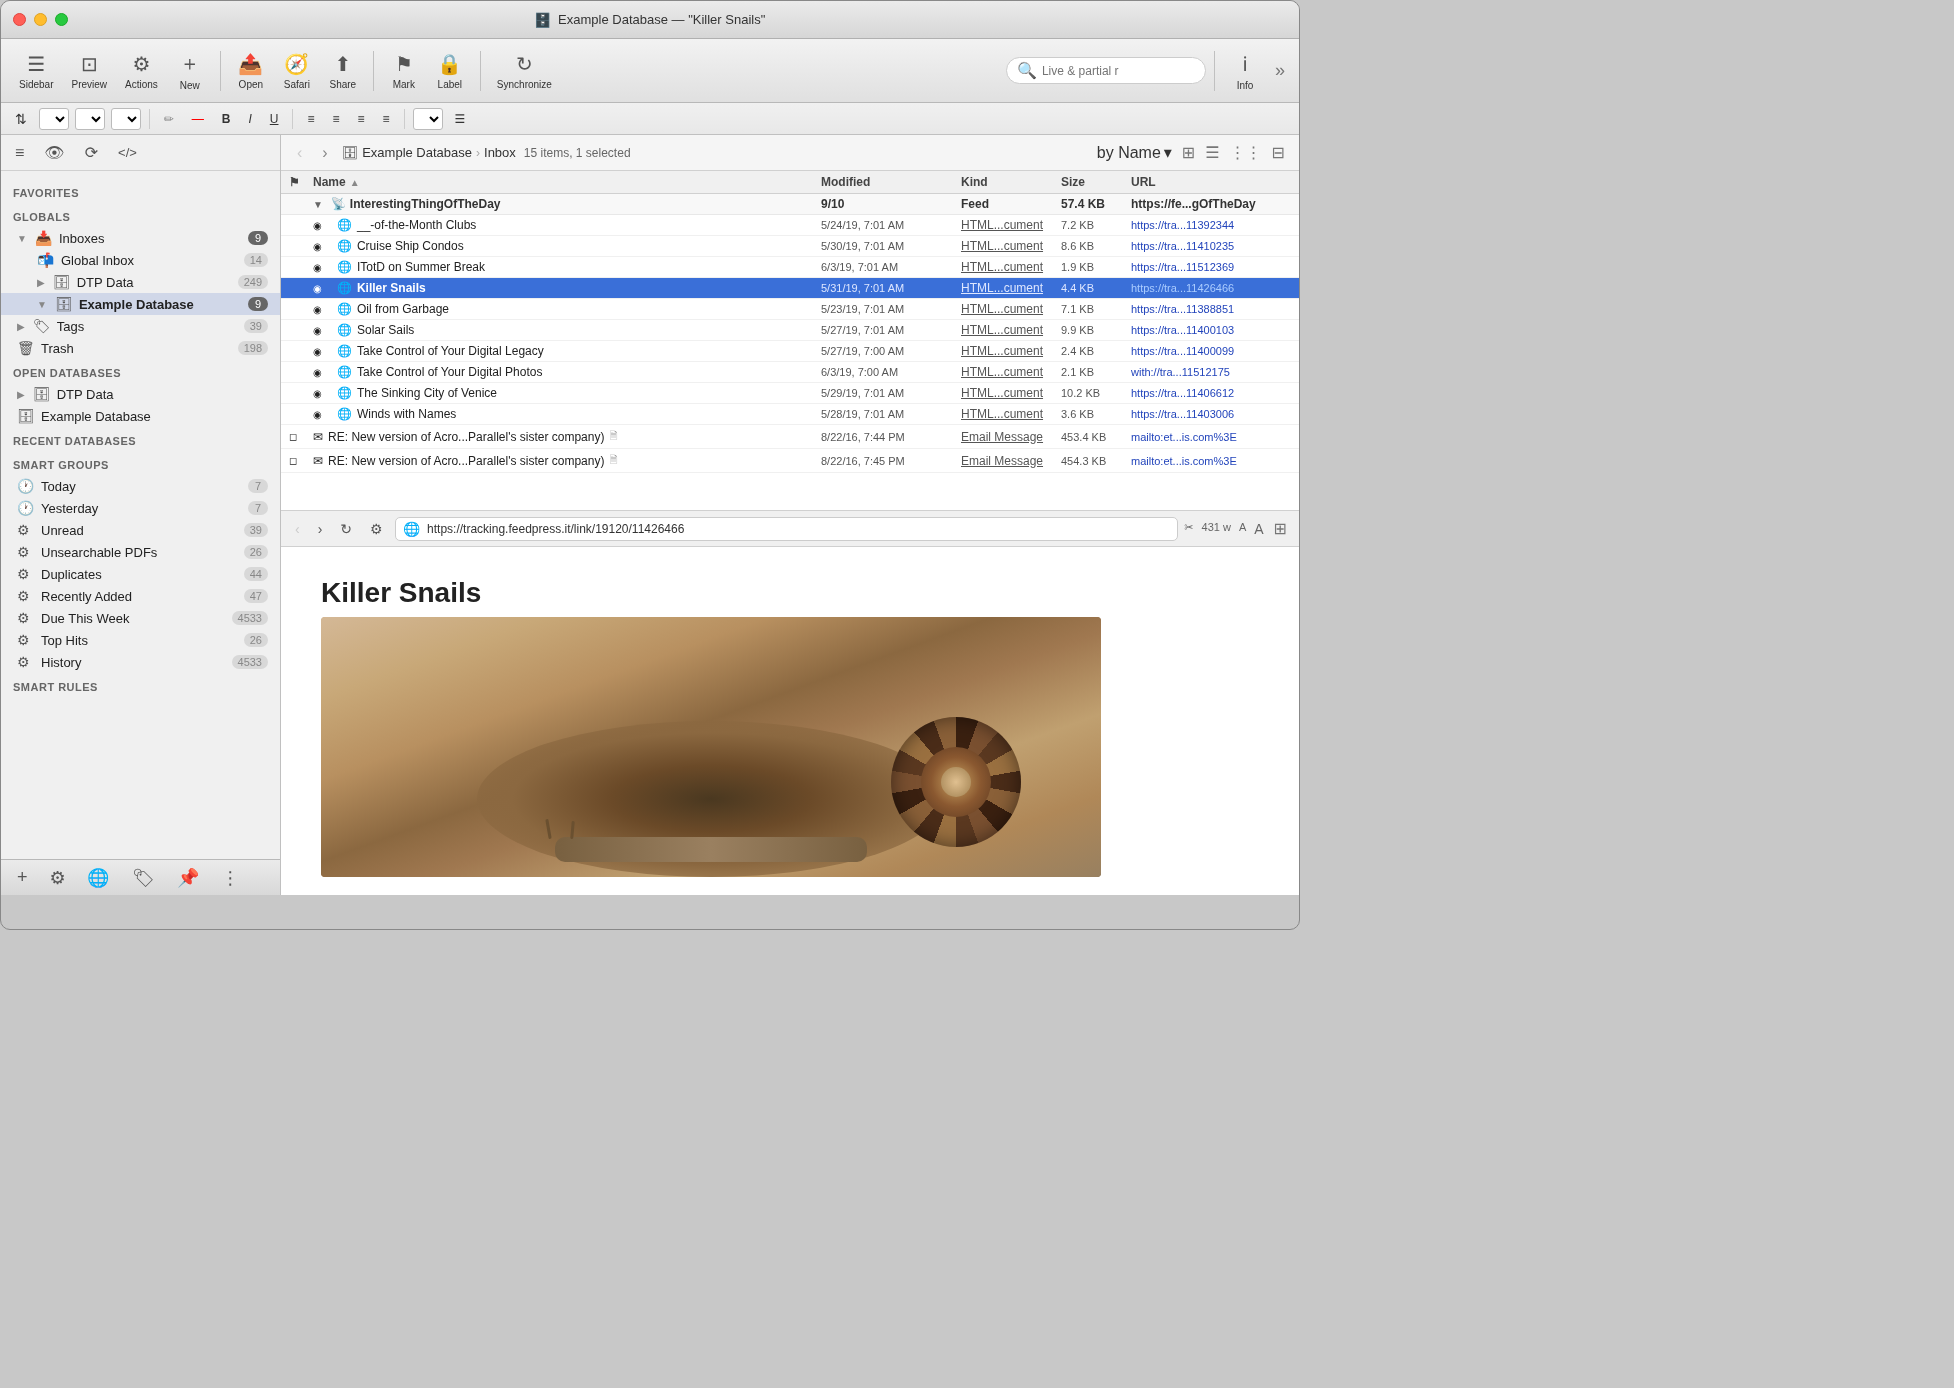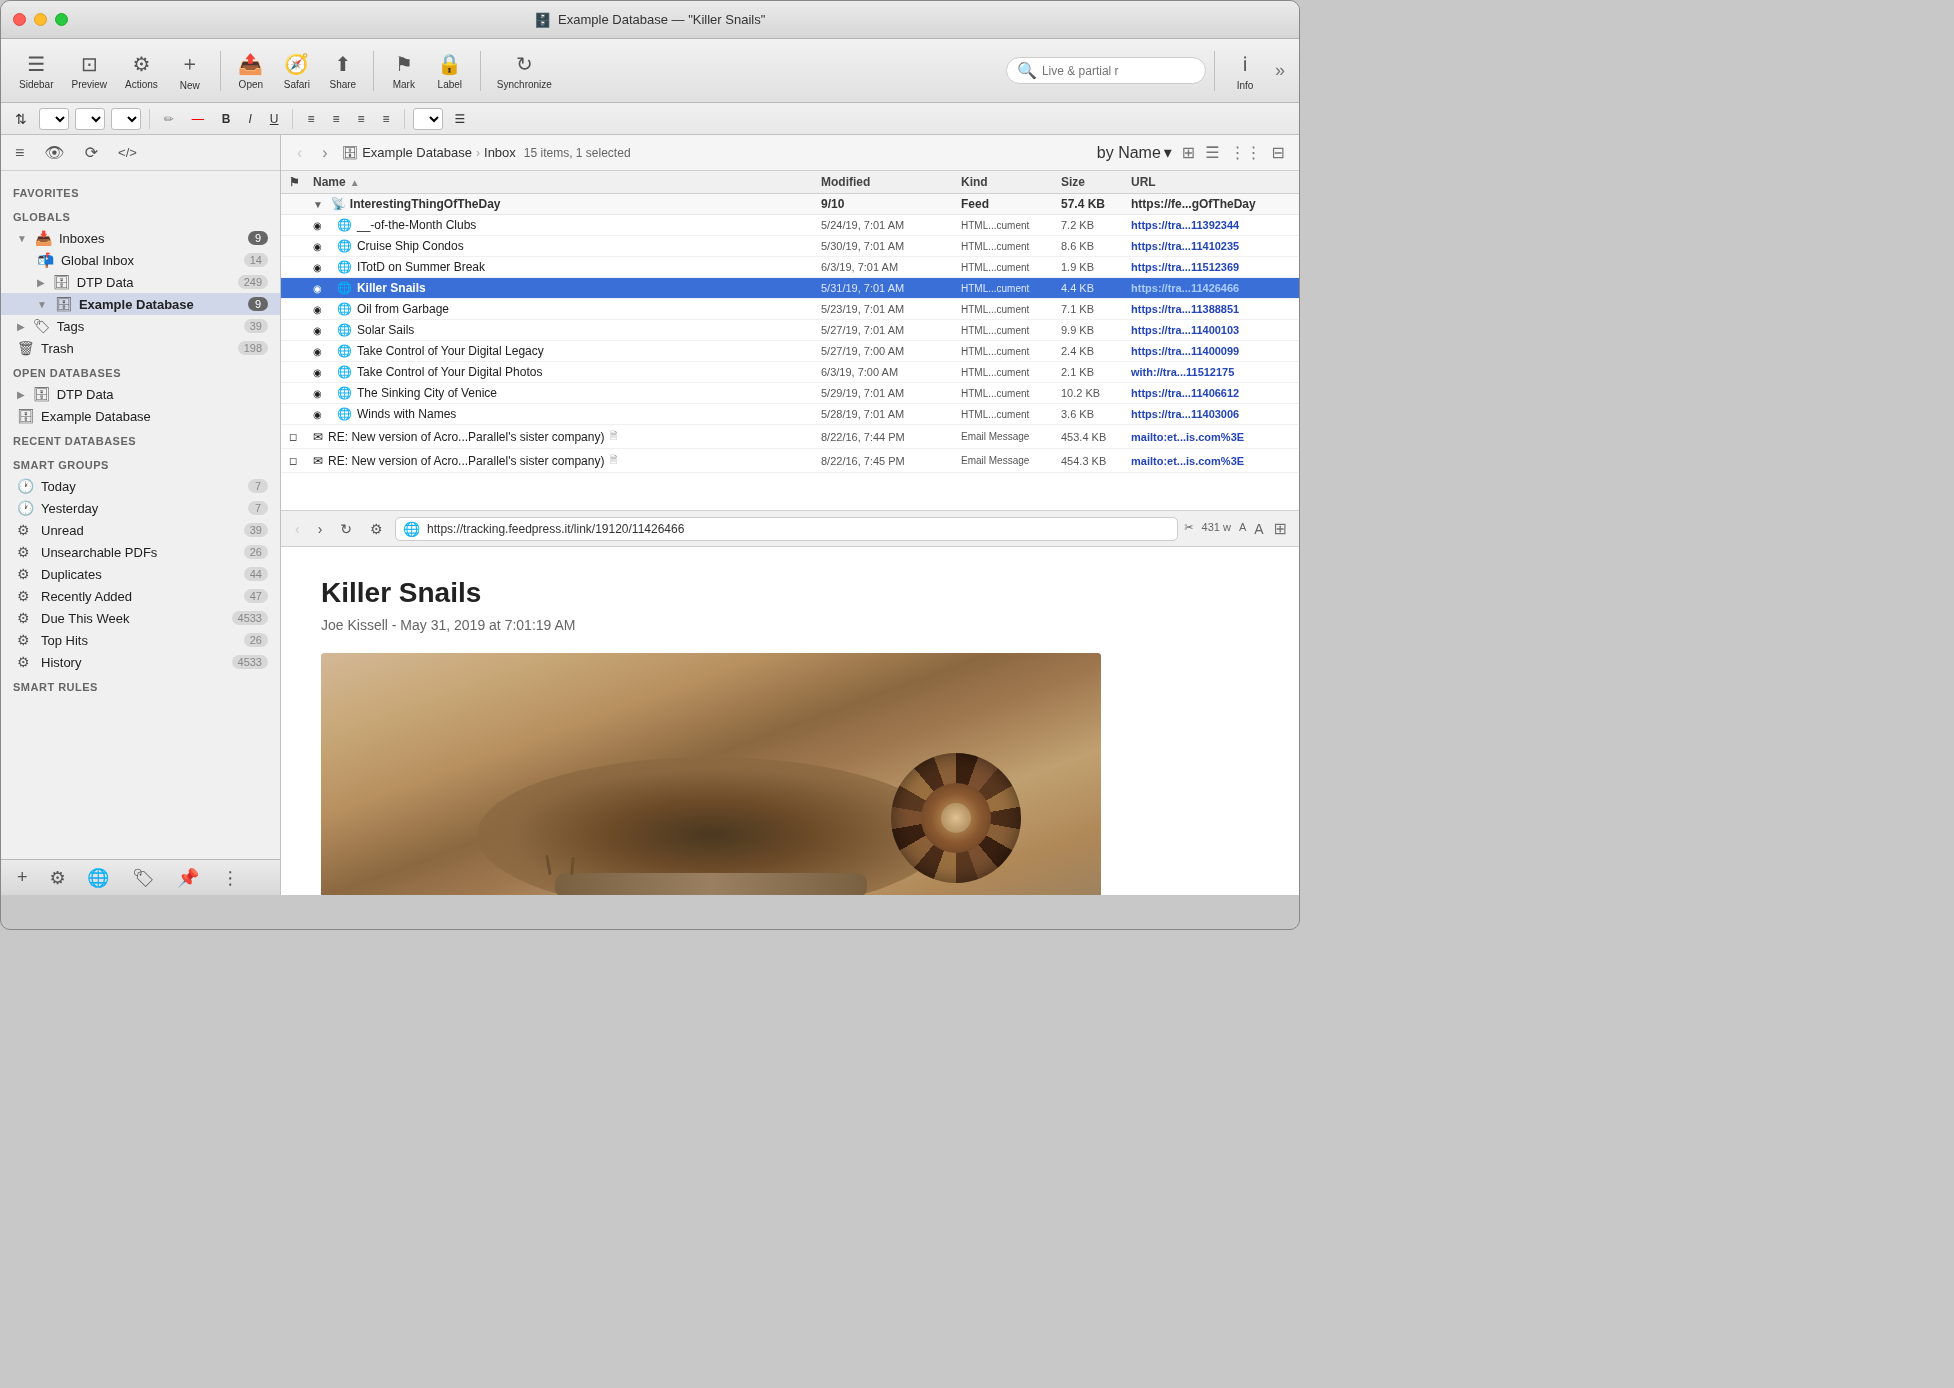--- a/index.html
+++ b/index.html
@@ -304,23 +304,23 @@
     .file-row.selected { background: #3a6fd8; color: white; }
     .file-row.selected .file-modified,
     .file-row.selected .file-kind,
     .file-row.selected .file-size,
     .file-row.selected .file-url { color: #dde6ff; }
     .file-flag { width: 24px; font-size: 10px; }
     .file-name { flex: 1; display: flex; align-items: center; gap: 5px; }
     .file-name-icon { font-size: 12px; }
     .file-name-text { font-size: 12px; }
     .file-modified { width: 140px; color: #555; font-size: 11px; }
-    .file-kind { width: 100px; color: #555; font-size: 10px; }
+    .file-kind { width: 100px; color: #555; font-size: 12px; text-decoration: underline; }
     .file-size { width: 70px; color: #555; font-size: 11px; }
-    .file-url { width: 160px; color: #2244bb; font-size: 11px; overflow: hidden; text-overflow: ellipsis; white-space: nowrap; font-weight: bold; }
+    .file-url { width: 160px; color: #2244bb; font-size: 11px; overflow: hidden; text-overflow: ellipsis; white-space: nowrap; }
     .file-row.selected .file-url { color: #aaccff; }
 
     .group-row {
       display: flex;
       align-items: center;
       padding: 3px 8px;
       font-size: 12px;
       font-weight: 600;
       color: #333;
       background: #f8f8f8;
@@ -887,21 +887,20 @@
         <span style="font-size:14px;">A</span>
       </div>
       <div class="preview-view-btns">
         <span class="view-btn">⊞</span>
       </div>
     </div>
 
     <div class="preview-area">
       <div class="preview-content">
         <div class="article-title">Killer Snails</div>
-        <div class="article-byline">Joe Kissell - May 31, 2019 at 7:01:19 AM</div>
         <div class="article-image">
 
           <div style="position:absolute;width:100%;height:100%;background:linear-gradient(160deg, #d4b896 0%, #c8a878 15%, #b89060 30%, #8b6840 45%, #a07850 55%, #c0a070 70%, #b08858 85%, #988060 100%);"></div>
 
           <div style="position:absolute;bottom:0;left:20%;width:60%;height:60%;background:radial-gradient(ellipse, #4a3820 0%, #6b4a28 30%, #8b6840 60%, transparent 100%);border-radius:50%;"></div>
 
           <div style="position:absolute;bottom:30px;right:80px;width:130px;height:130px;border-radius:50%;background:conic-gradient(#3a2010 0deg 20deg, #7a5030 20deg 40deg, #5a3820 40deg 60deg, #9a7040 60deg 80deg, #4a2c18 80deg 100deg, #8a6038 100deg 120deg, #3a2010 120deg 140deg, #7a5030 140deg 160deg, #5a3820 160deg 180deg, #9a7040 180deg 200deg, #4a2c18 200deg 220deg, #8a6038 220deg 240deg, #3a2010 240deg 260deg, #7a5030 260deg 280deg, #5a3820 280deg 300deg, #9a7040 300deg 320deg, #4a2c18 320deg 340deg, #8a6038 340deg 360deg);box-shadow:inset 0 0 20px rgba(0,0,0,0.5);"></div>
           <div style="position:absolute;bottom:60px;right:110px;width:70px;height:70px;border-radius:50%;background:radial-gradient(circle, #c8a060 0%, #8a5830 50%, #5a3820 100%);"></div>
           <div style="position:absolute;bottom:80px;right:130px;width:30px;height:30px;border-radius:50%;background:radial-gradient(circle, #e0c090 0%, #a08050 100%);"></div>
 

